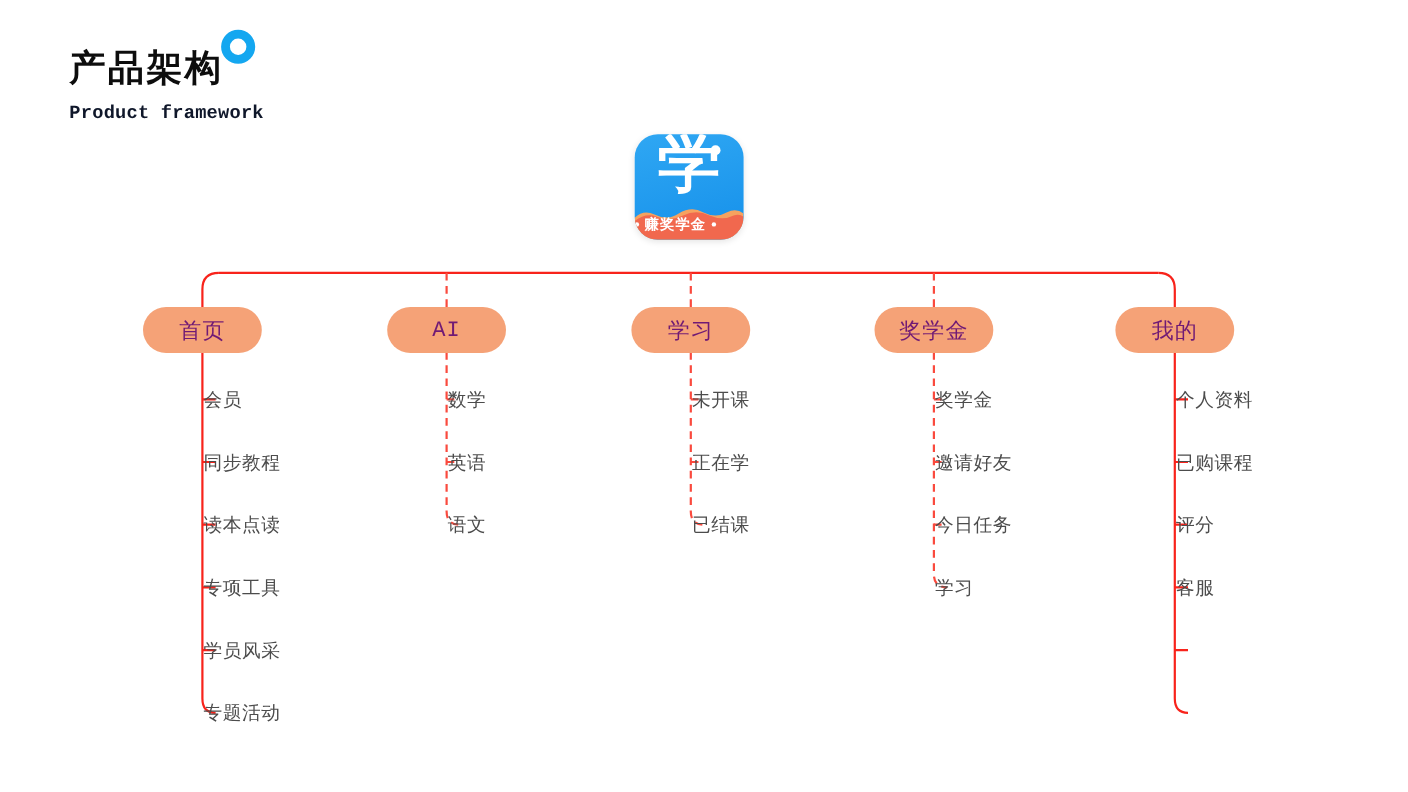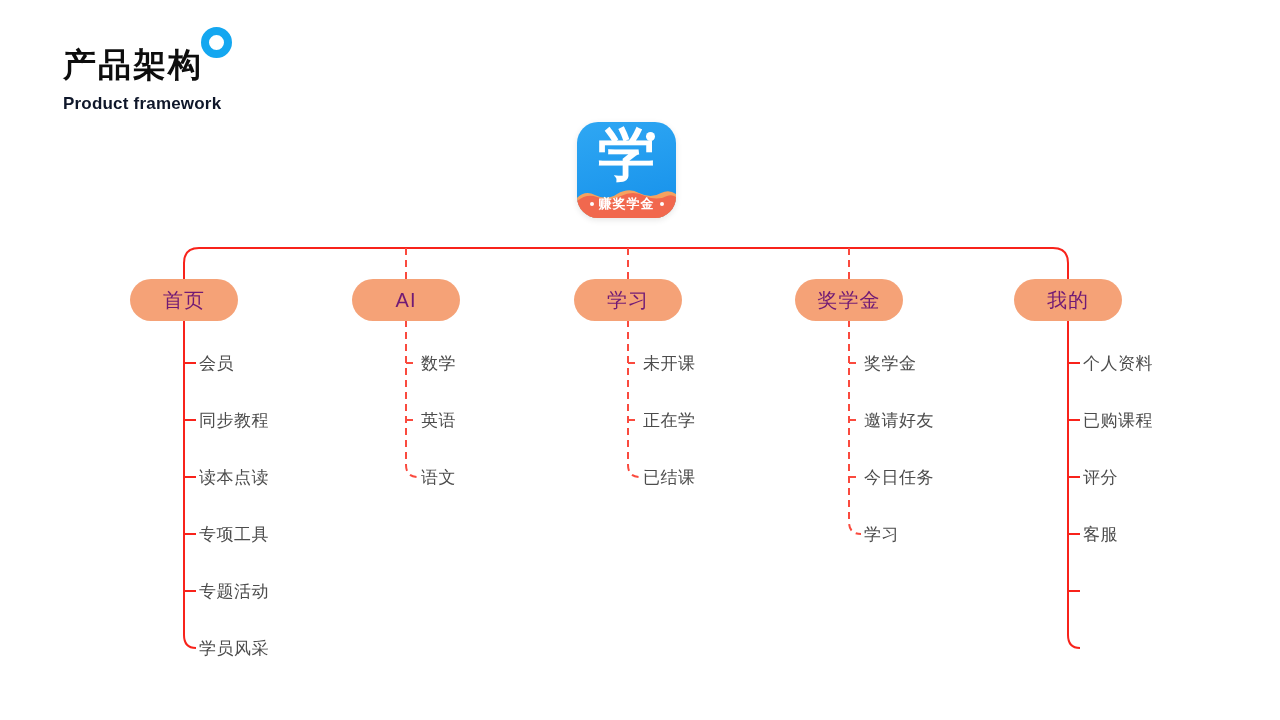--- a/index.html
+++ b/index.html
@@ -15,21 +15,21 @@
     --title-text:#0D0D0D;
   }
   *{margin:0;padding:0;box-sizing:border-box;}
   html,body{width:1280px;height:720px;}
   body{
     font-family:"Liberation Sans","DejaVu Sans",sans-serif;
     background:#ffffff;
     position:relative;
     overflow:hidden;
   }
-  .stage{position:absolute;inset:0;width:1152px;height:720px;}
+  .stage{position:absolute;inset:0;width:1152px;height:720px;font-family:Liberation Mono, monospace;}
 
   
   .header{position:absolute;left:63px;top:44px;}
   .title{
     font-size:33px;font-weight:700;color:var(--title-text);
     letter-spacing:2px;line-height:1.25;
   }
   .subtitle{
     font-size:17px;font-weight:600;color:#0f172a;margin-top:9px;letter-spacing:0.2px;
   }
@@ -50,39 +50,39 @@
     font-size:57px;font-weight:700;color:#ffffff;line-height:1.1;
   }
   .glyph-dot{
     position:absolute;left:69px;top:10px;width:9px;height:9px;border-radius:50%;
     background:#ffffff;
   }
   .icon-band{position:absolute;left:0;bottom:0;width:99px;height:33px;}
   .icon-band svg{position:absolute;left:0;top:0;}
   .band-text{
     position:absolute;left:0;bottom:5px;width:100%;
-    display:flex;justify-content:center;align-items:center;gap:5px;
+    display:flex;justify-content:flex-start;align-items:center;gap:5px;
     font-size:13px;font-weight:700;color:#ffffff;letter-spacing:1px;
   }
   .band-dot{width:4px;height:4px;border-radius:50%;background:#ffffff;}
 
   
   .connectors{position:absolute;left:0;top:0;z-index:1;}
   .ln{fill:none;stroke:var(--line-red);stroke-width:2;}
   .ln-dash{fill:none;stroke:var(--line-red-dash);stroke-width:2;stroke-dasharray:7 5;}
 
   
   .branch{position:absolute;top:279px;width:220px;z-index:2;}
   .pill{
     position:absolute;left:0;top:0;width:108px;height:42px;border-radius:21px;
     background:var(--pill-orange);color:#701a75;
     display:flex;align-items:center;justify-content:center;
     font-size:20px;font-weight:500;letter-spacing:1px;
   }
-  .items{position:absolute;left:69px;top:56px;}
+  .items{position:absolute;left:55px;top:56px;}
   .item{
     height:57px;display:flex;align-items:center;
     font-size:17px;color:var(--item-text);letter-spacing:0.5px;white-space:nowrap;
   }
 </style>
 </head>
 <body>
 
 <div class="stage">
 
@@ -128,22 +128,22 @@
     </div>
   </div>
 
   <div class="branch" style="left:130px;">
     <div class="pill">首页</div>
     <div class="items">
       <div class="item">会员</div>
       <div class="item">同步教程</div>
       <div class="item">读本点读</div>
       <div class="item">专项工具</div>
+      <div class="item">学员风采</div>
       <div class="item">专题活动</div>
-      <div class="item">学员风采</div>
     </div>
   </div>
 
   <div class="branch" style="left:352px;">
     <div class="pill">AI</div>
     <div class="items">
       <div class="item">数学</div>
       <div class="item">英语</div>
       <div class="item">语文</div>
     </div>

